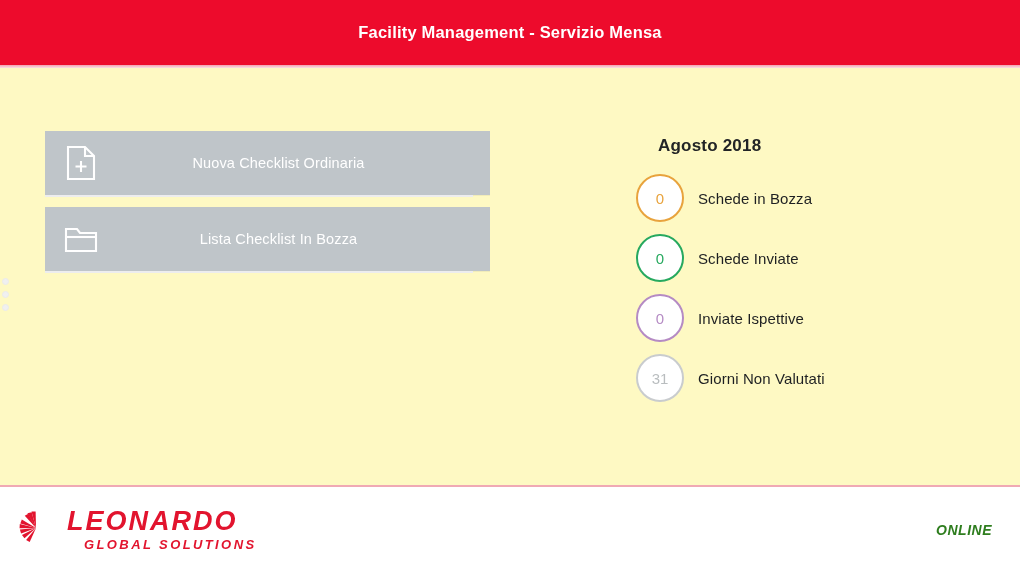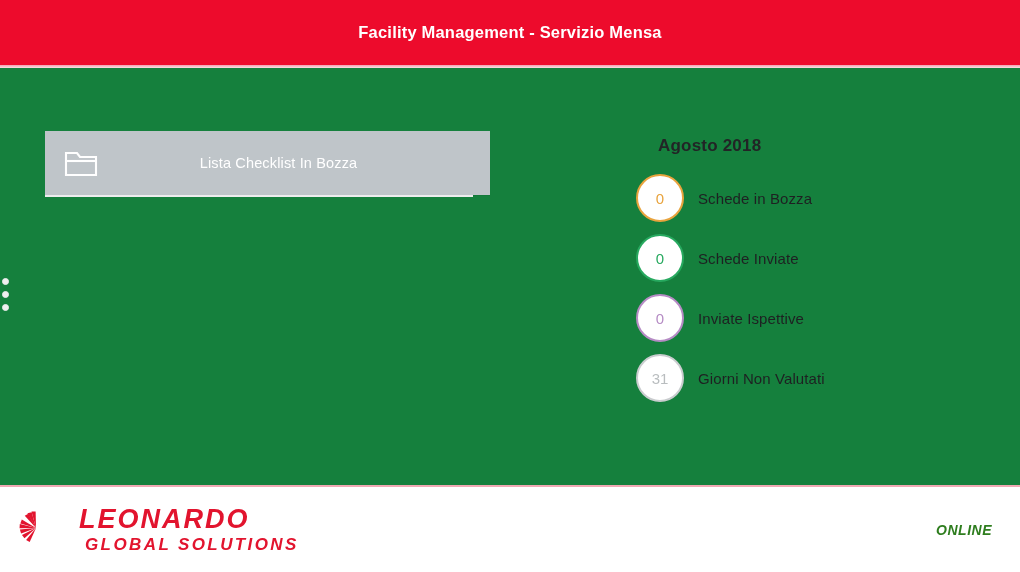--- a/index.html
+++ b/index.html
@@ -2,21 +2,21 @@
 <html><head>
 <meta charset="utf-8">
 <style>
   * { margin:0; padding:0; box-sizing:border-box; }
   html, body {
     width:1020px; height:572px;
     background:#ffffff;
     font-family:"Liberation Sans", sans-serif;
     overflow:hidden;
   }
-  #app { position:relative; width:1020px; height:572px; background:#15803d; }
+  #app { position:relative; width:1020px; height:572px; background:#fef9c3; }
 
   
   .header {
     position:absolute; left:0; top:0; width:1020px; height:65px;
     background:#ED0B2C;
     display:flex; align-items:center; justify-content:center;
   }
   .header-title {
     color:#ffffff; font-size:16.5px; font-weight:bold;
     letter-spacing:0.2px; white-space:nowrap;
@@ -90,29 +90,29 @@
   .footer-divider {
     position:absolute; left:0; top:485px; width:1020px; height:2px;
     background:#f0a9b4;
   }
   .footer {
     position:absolute; left:0; top:487px; width:1020px; height:85px;
     background:#ffffff;
     display:flex; align-items:center; justify-content:space-between;
     padding:0 28px 0 18px;
   }
-  .logo { display:flex; align-items:center; gap:25px; }
+  .logo { display:flex; align-items:center; gap:13px; }
   .logo-text { display:flex; flex-direction:column; line-height:1; }
   .logo-name {
     font-size:27px; font-weight:bold; font-style:italic;
     color:#E2142E; letter-spacing:2.0px;
   }
   .logo-sub {
-    font-size:17px; font-weight:bold; font-style:italic;
-    color:#E2142E; letter-spacing:2.4px; margin-top:3px; margin-left:6px;
+    font-size:13px; font-weight:bold; font-style:italic;
+    color:#E2142E; letter-spacing:2.4px; margin-top:3px; margin-left:17px;
   }
   .status-online {
     font-size:14px; font-weight:bold; color:#2E7D1E; letter-spacing:0.5px;font-style:italic;
   }
 </style>
 </head>
 <body>
 
 <div id="app">
 
@@ -122,20 +122,30 @@
   <div class="header-underline"></div>
 
   <div class="drag-handle">
     <span></span>
     <span></span>
     <span></span>
   </div>
 
   <div class="actions">
 
+    <div class="action-btn">
+      <div class="action-icon">
+        <svg width="30" height="36" viewBox="0 0 30 36" fill="none">
+          <path d="M2 2 H19 L28 11 V34 H2 Z" stroke="#ffffff" stroke-width="2.1" fill="none"></path>
+          <path d="M19 2 V11 H28" stroke="#ffffff" stroke-width="2.1" fill="none"></path>
+          <path d="M15 16 V27 M9.5 21.5 H20.5" stroke="#ffffff" stroke-width="2.1" stroke-linecap="butt"></path>
+        </svg>
+      </div>
+      <div class="action-label">Nuova Checklist Ordinaria</div>
+    </div>
 
 
     <div class="action-btn">
       <div class="action-icon">
         <svg width="34" height="30" viewBox="0 0 34 30" fill="none">
           <path d="M2 5 H13 L16 9 H32 V27 H2 Z" stroke="#ffffff" stroke-width="2.1" fill="none"></path>
           <path d="M2 13 H32" stroke="#ffffff" stroke-width="2.1"></path>
         </svg>
       </div>
       <div class="action-label">Lista Checklist In Bozza</div>

